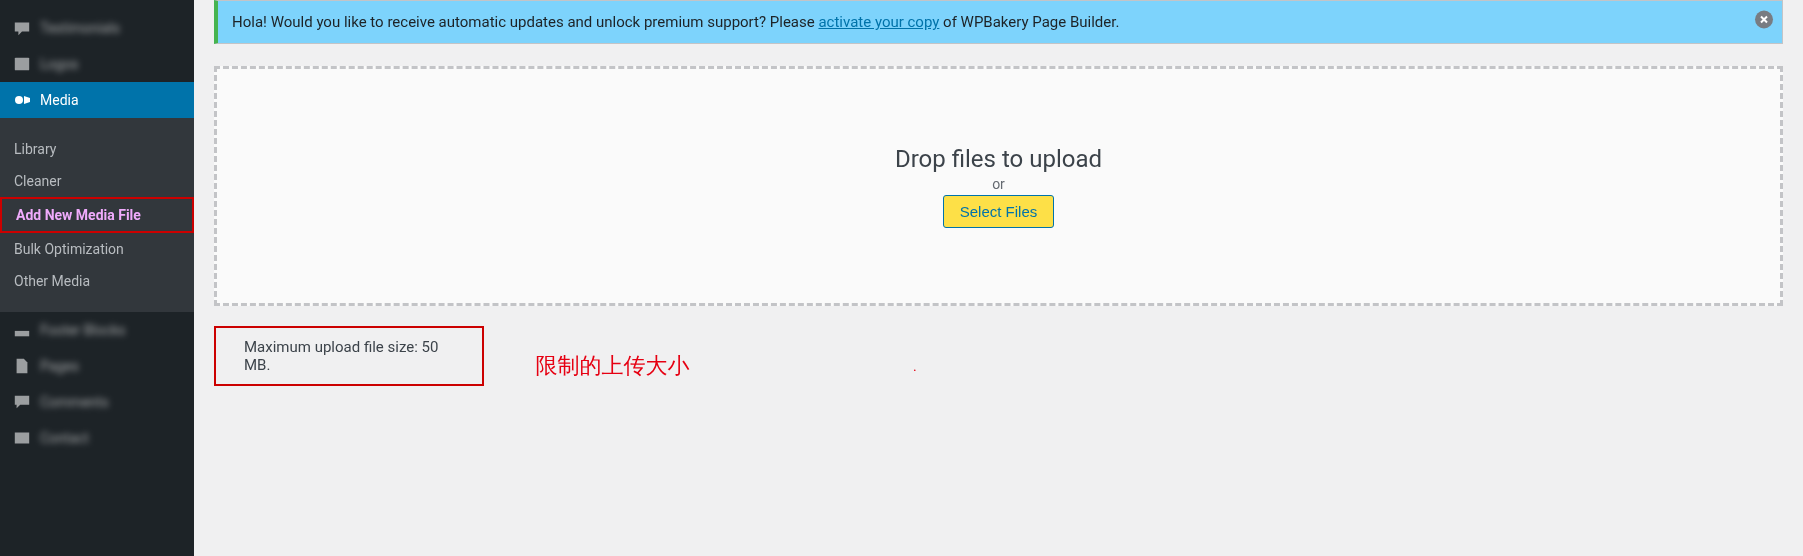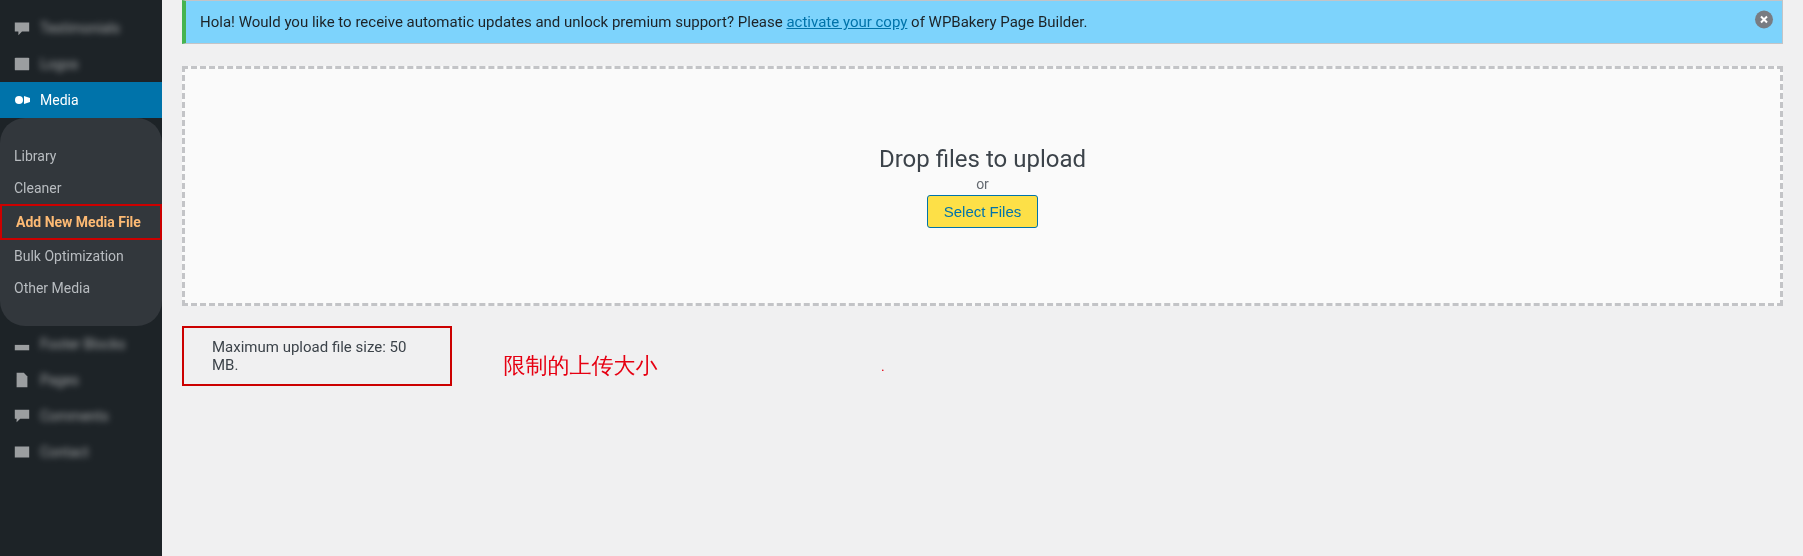--- a/index.html
+++ b/index.html
@@ -1,26 +1,26 @@
 <!DOCTYPE html>
 <html><head>
   <meta charset="utf-8">
   <style>
     * { margin: 0; padding: 0; box-sizing: border-box; }
     body { font-family: -apple-system, BlinkMacSystemFont, "Segoe UI", Roboto, sans-serif; font-size: 14px; color: #1d2327; background: #f0f0f1; width: 1803px; height: 556px; overflow: hidden; display: flex; }
     
-    .sidebar { width: 162px; background: #1d2327; color: #f0f0f1; padding-top: 10px; }
+    .sidebar { width: 194px; background: #1d2327; color: #f0f0f1; padding-top: 10px; }
     .side-item { padding: 8px 12px; display: flex; align-items: center; gap: 8px; color: #f0f0f1; font-size: 14px; cursor: pointer; }
     .side-item .blur { filter: blur(3px); opacity: 0.6; }
     .side-item .icon { width: 20px; height: 20px; display: inline-flex; align-items: center; justify-content: center; opacity: 0.6; }
     .side-item.current { background: #0073aa; color: #fff; font-weight: 400; position: relative; }
     .side-item.current::after { content: ''; position: absolute; right: -8px; top: 50%; transform: translateY(-50%); border: 8px solid transparent; border-right-color: #f0f0f1; }
-    .submenu { background: #32373c; padding: 22px 0; border-radius: 25px; }
+    .submenu { background: #32373c; padding: 15px 0; }
     .sub-item { padding: 8px 12px 8px 14px; color: #b8bcc0; font-size: 14px; cursor: pointer; }
-    .sub-item.highlighted { color: #fdba74; font-weight: 700; border: 2px solid #c00; }
+    .sub-item.highlighted { color: #f0abfc; font-weight: 700; border: 2px solid #c00; }
     
     .main { flex: 1; padding: 0 20px 20px 20px; }
     h1 { font-size: 26px; font-weight: 400; color: #1d2327; margin: 8px 0 18px 0; }
     
     .notice { background: #7dd3fc; border: 1px solid #c3c4c7; border-left: 4px solid #46b450; padding: 12px 40px 12px 14px; margin-bottom: 22px; position: relative; font-size: 15px; }
     .notice a { color: #0073aa; text-decoration: underline; cursor: pointer; }
     .notice .dismiss { position: absolute; right: 8px; top: 50%; transform: translateY(-50%); color: #787c82; font-size: 20px; cursor: pointer; }
     
     .dropzone { border: 3px dashed #c3c4c7; background: #fafafa; min-height: 240px; display: flex; flex-direction: column; align-items: center; justify-content: center; gap: 3px; margin-bottom: 20px; }
     .dropzone .drop-text { font-size: 24px; color: #3c434a; font-weight: 400; }

